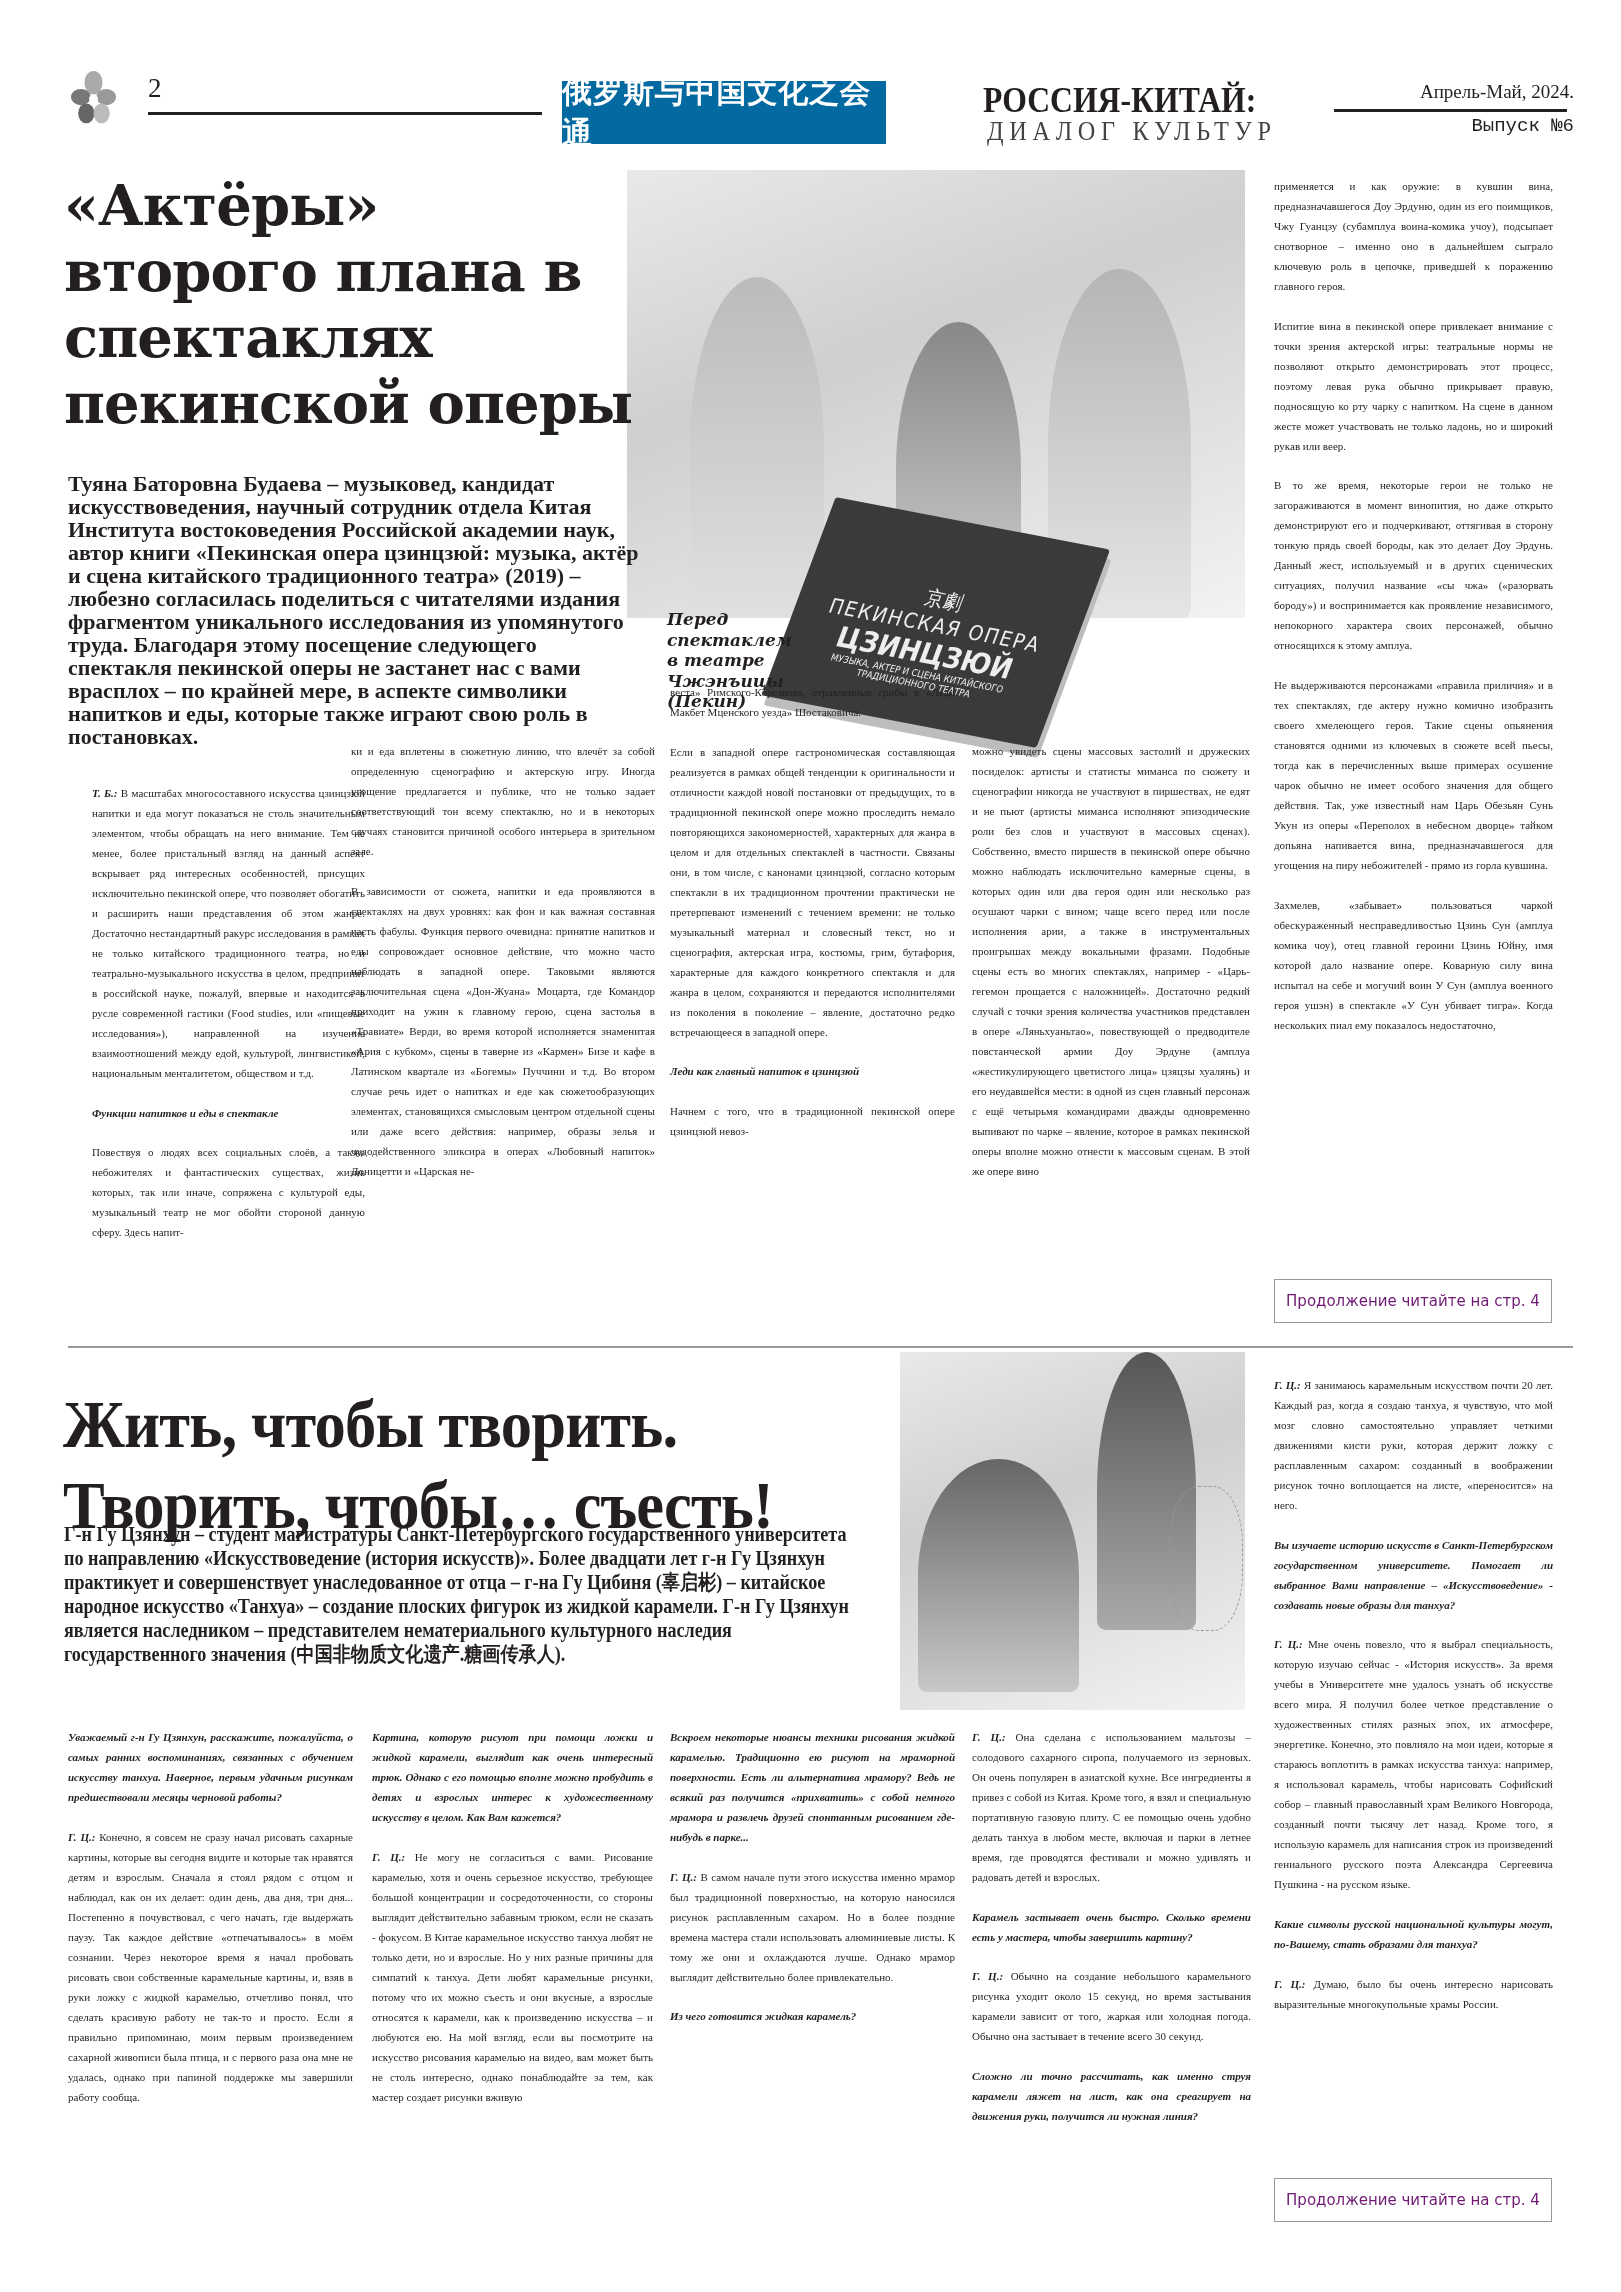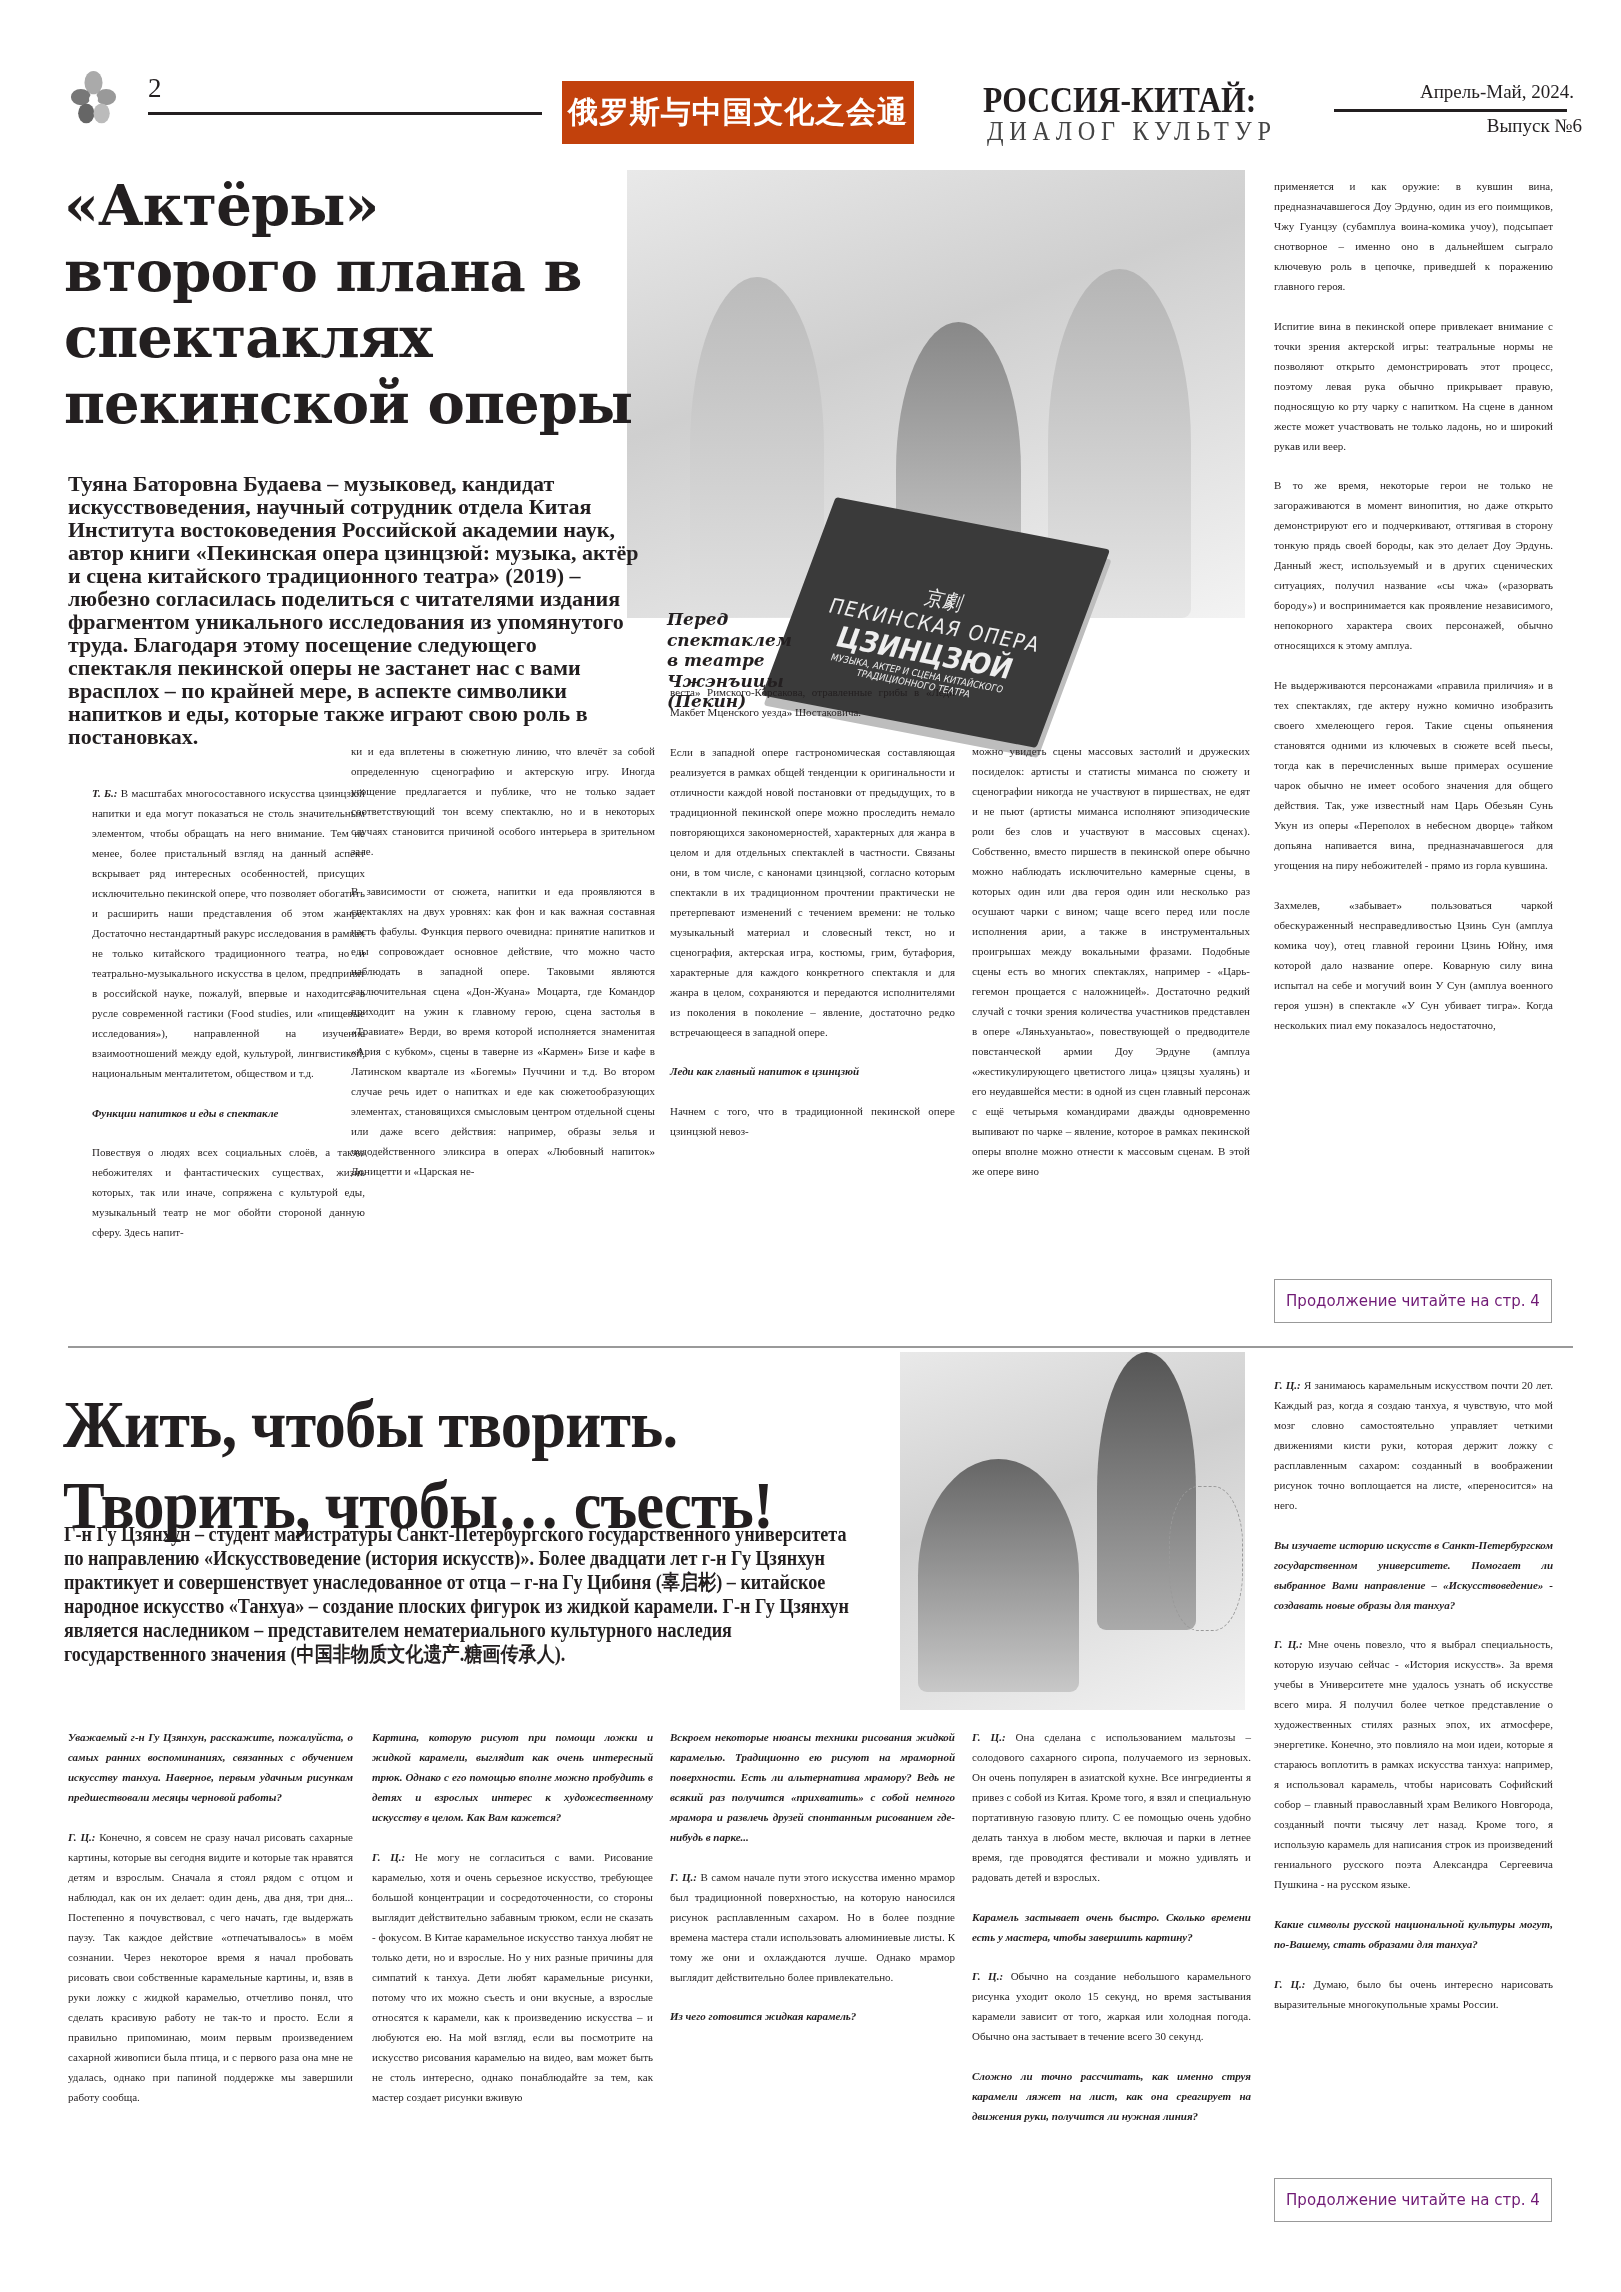--- a/index.html
+++ b/index.html
@@ -2,26 +2,26 @@
 <html style="font-size:14.3px"><head>
 <meta charset="utf-8">
 <style>
   html,body{margin:0;padding:0;background:#fff;}
   body{width:1622px;height:2293px;position:relative;overflow:hidden;color:#231f20;font-family:"DejaVu Serif","Liberation Serif",serif;}
   .abs{position:absolute;}
   
   .logo{left:70px;top:70px;width:47px;height:56px;}
   .pagenum{left:148px;top:73px;font-size:27px;font-family:"Liberation Serif",serif;}
   .rule-top-left{left:148px;top:112px;width:394px;height:2.7px;background:#231f20;}
-  .cn-banner{left:562px;top:81px;width:352px;height:63px;background:#c2410c;color:#fff;font-family:"DejaVu Sans",sans-serif;font-weight:bold;font-size:30px;display:flex;align-items:center;justify-content:center;letter-spacing:0.9px;}
+  .cn-banner{left:562px;top:81px;width:324px;height:63px;background:#0369a1;color:#fff;font-family:"DejaVu Sans",sans-serif;font-weight:bold;font-size:30px;display:flex;align-items:center;justify-content:center;letter-spacing:0.9px;}
   .mast-title{left:983px;top:79px;font-family:"Liberation Serif",serif;font-weight:bold;font-size:36px;letter-spacing:0px;transform:scaleX(0.88);transform-origin:left;}
   .mast-sub{left:987px;top:116px;font-family:"Liberation Serif",serif;font-size:27px;letter-spacing:6.3px;color:#444;transform:scaleX(0.9);transform-origin:left;}
   .date{right:48px;top:81px;font-family:"Liberation Serif",serif;font-size:19px;text-align:right;}
   .rule-top-right{left:1334px;top:109px;width:233px;height:2.7px;background:#231f20;}
-  .issue{right:40px;top:115px;font-family:Liberation Serif, serif;font-size:19px;text-align:right;}
+  .issue{right:48px;top:115px;font-family:Liberation Mono, monospace;font-size:19px;text-align:right;}
   
   .h1{left:64px;top:172px;width:573px;font-family:"DejaVu Serif",serif;font-weight:bold;font-size:56px;line-height:66px;letter-spacing:-0.9px;}
   .lead{left:68px;top:452px;width:573px;font-family:"Liberation Serif",serif;font-weight:bold;font-size:22px;line-height:23px;margin-top:20px;}
   .col{font-family:"Liberation Serif",serif;font-size:11px;line-height:20px;text-align:justify;}
   .col p{margin:0 0 19.7px 0;}
   .col .q{font-weight:bold;font-style:italic;}
   .col .sig{font-weight:bold;font-style:italic;}
   .col .sub{font-weight:bold;font-style:italic;margin-bottom:19.7px;}
   .photo{background:linear-gradient(160deg,#e9e9e9,#cfcfcf 40%,#f3f3f3);}
   .photo1{left:627px;top:170px;width:618px;height:448px;border-radius:0 0 0 0;}

